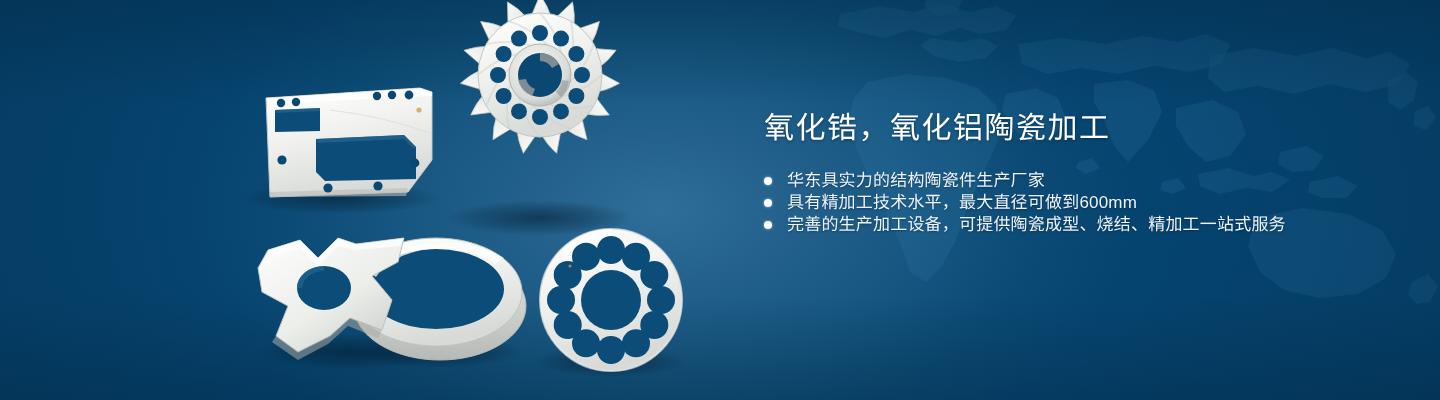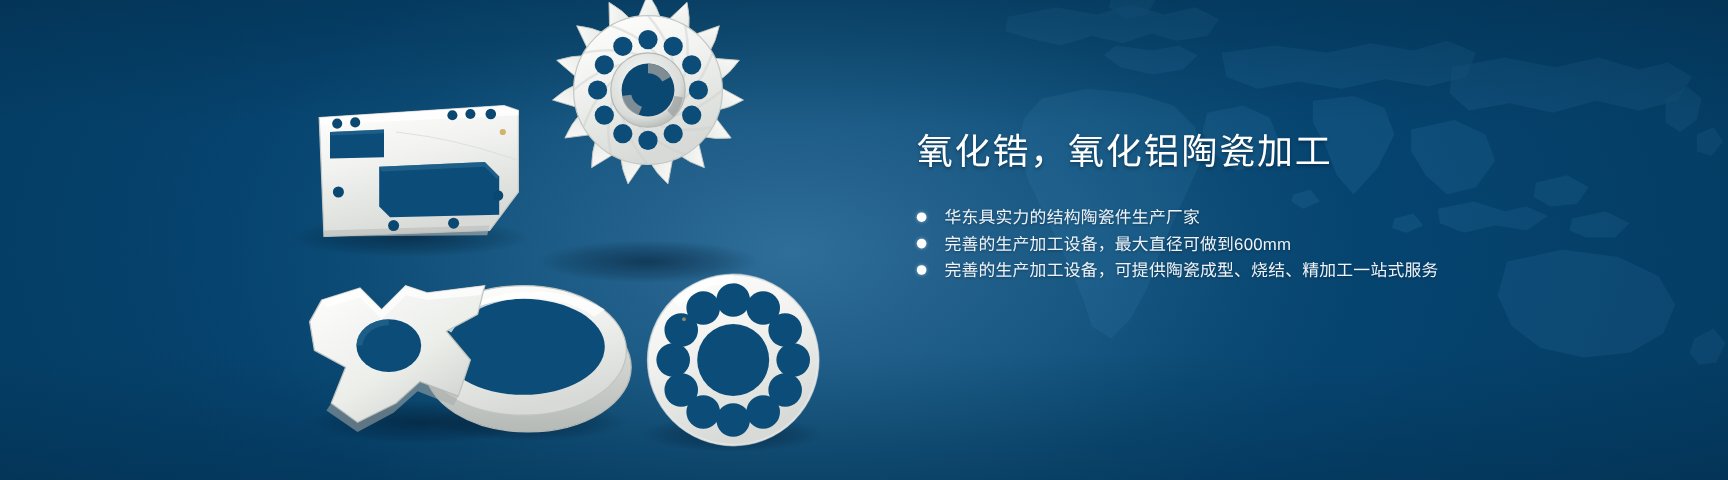--- a/index.html
+++ b/index.html
@@ -58,21 +58,21 @@
     color:#ffffff;
     font-weight:400;
     margin:0 0 22px 0;
     white-space:nowrap;
     text-shadow:0 1px 3px rgba(0,22,42,.45);
   }
   .bullets{list-style:none;margin:0;padding:0;}
   .bullets li{
     position:relative;
     padding-left:23px;
-    font-size:14px;
+    font-size:17px;
     line-height:22px;
     color:#eef4f9;
     white-space:nowrap;
     letter-spacing:.2px;
     text-shadow:0 1px 2px rgba(0,20,40,.42);
   }
   .bullets li .dot{
     position:absolute;
     left:0;top:7px;
     width:8px;height:8px;
@@ -297,21 +297,21 @@
   <div class="copy">
     <h1 class="headline">氧化锆，氧化铝陶瓷加工</h1>
 
     <ul class="bullets">
       <li>
         <span class="dot"></span>
         <span>华东具实力的结构陶瓷件生产厂家</span>
       </li>
       <li>
         <span class="dot"></span>
-        <span>完善的生产加工设备，最大直径可做到600mm</span>
+        <span>具有精加工技术水平，最大直径可做到600mm</span>
       </li>
       <li>
         <span class="dot"></span>
         <span>完善的生产加工设备，可提供陶瓷成型、烧结、精加工一站式服务</span>
       </li>
     </ul>
   </div>
 
 </div>
 

